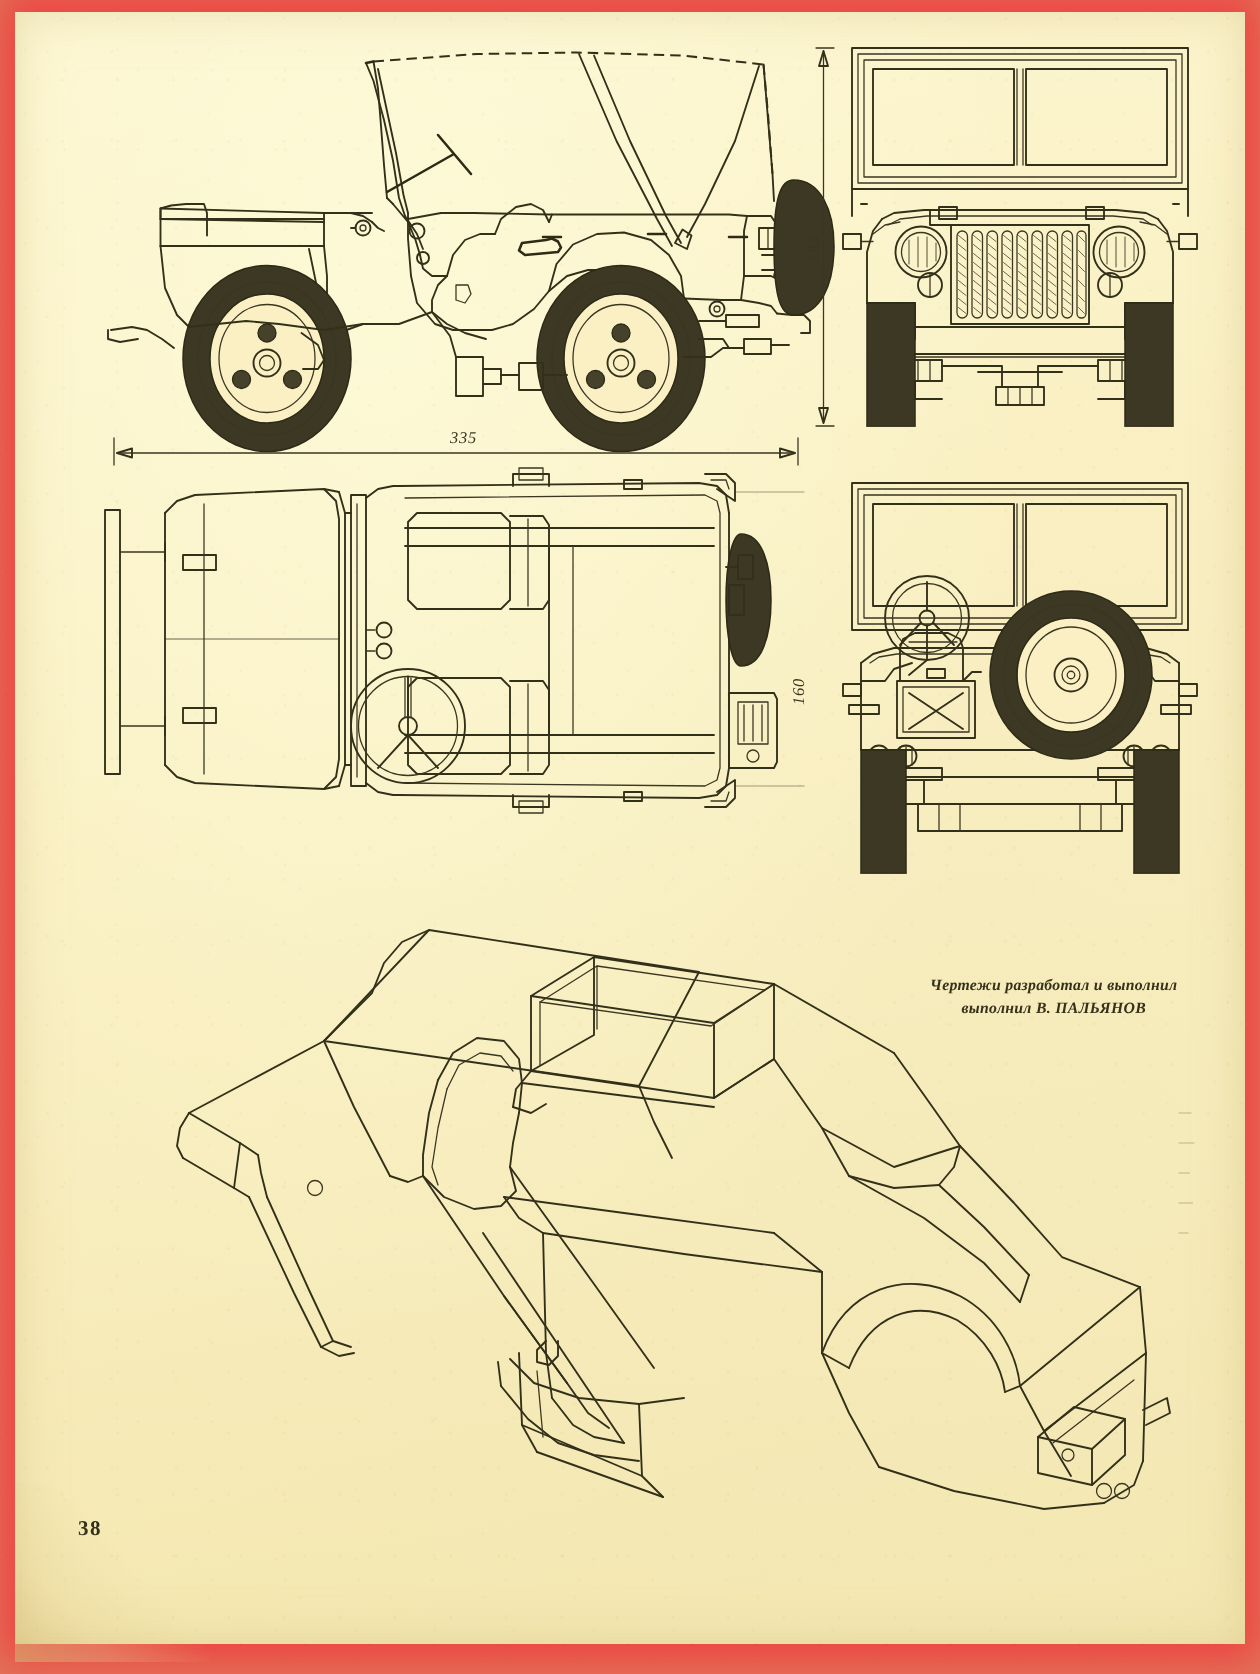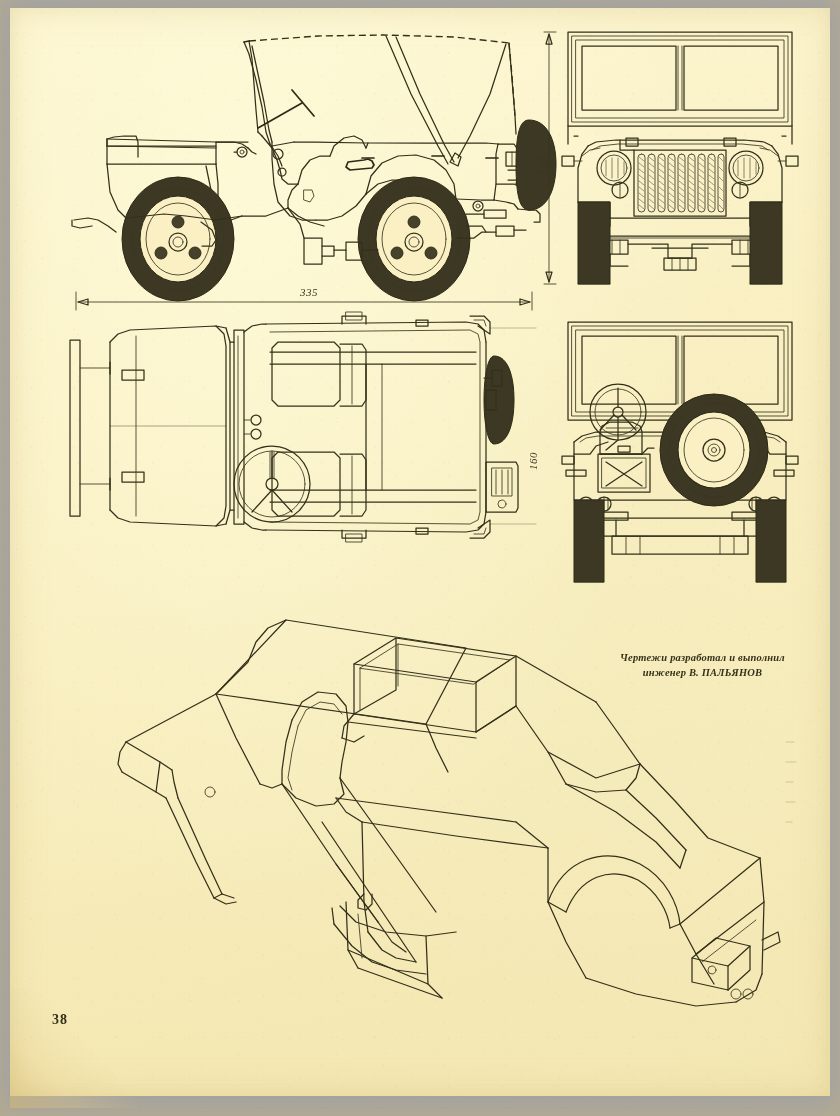--- a/index.html
+++ b/index.html
@@ -1,19 +1,19 @@
 <!DOCTYPE html>
 <html><head>
 <meta charset="utf-8">
 <title>Page 38 — Vehicle Technical Drawings</title>
 <style>
   html,body{margin:0;padding:0;background:#ffffff;}
   body{width:840px;height:1116px;overflow:hidden;font-family:"Liberation Serif",serif;}
 
-  #page{position:relative;width:840px;height:1116px;background:#a3a3a3;overflow:hidden;}
+  #page{position:relative;width:840px;height:1116px;background:#ef4444;overflow:hidden;}
 
   
   #paper{
     position:absolute;left:10px;top:8px;width:820px;height:1088px;
     background:
       radial-gradient(ellipse at 30% 20%, rgba(255,255,225,.55) 0%, rgba(255,255,225,0) 55%),
       radial-gradient(ellipse at 80% 75%, rgba(243,233,185,.5) 0%, rgba(243,233,185,0) 60%),
       linear-gradient(172deg,#fcf5cf 0%,#faf0c4 35%,#f7ecbb 70%,#f3e6ae 100%);
     box-shadow:inset 0 0 40px rgba(196,173,106,.18);
   }
@@ -535,20 +535,20 @@
     <path class="ink" d="M470,182 L520,210 L560,240 L584,266"></path>
     <path class="ink" d="M530,188 L560,216 L590,248"></path>
     <path class="ink" d="M544,162 L580,200 L612,236 L664,256"></path>
     <path class="ink" d="M584,266 L590,248"></path>
 
     <path class="ink-hair" d="M690,140 L698,140 M690,160 L700,160 M690,180 L697,180 M690,200 L699,200 M690,220 L696,220" opacity=".35"></path>
   </svg>
 
   <div id="credit">
     <span>Чертежи разработал и выполнил</span>
-    <span class="l2">инженер В. ПАЛЬЯНОВ</span>
+    <span class="l2">выполнил В. ПАЛЬЯНОВ</span>
   </div>
 
   <div id="pageno">38</div>
 
   <div id="curl"></div>
   <div id="edge-shade"></div>
 </div>
 
 </body></html>

